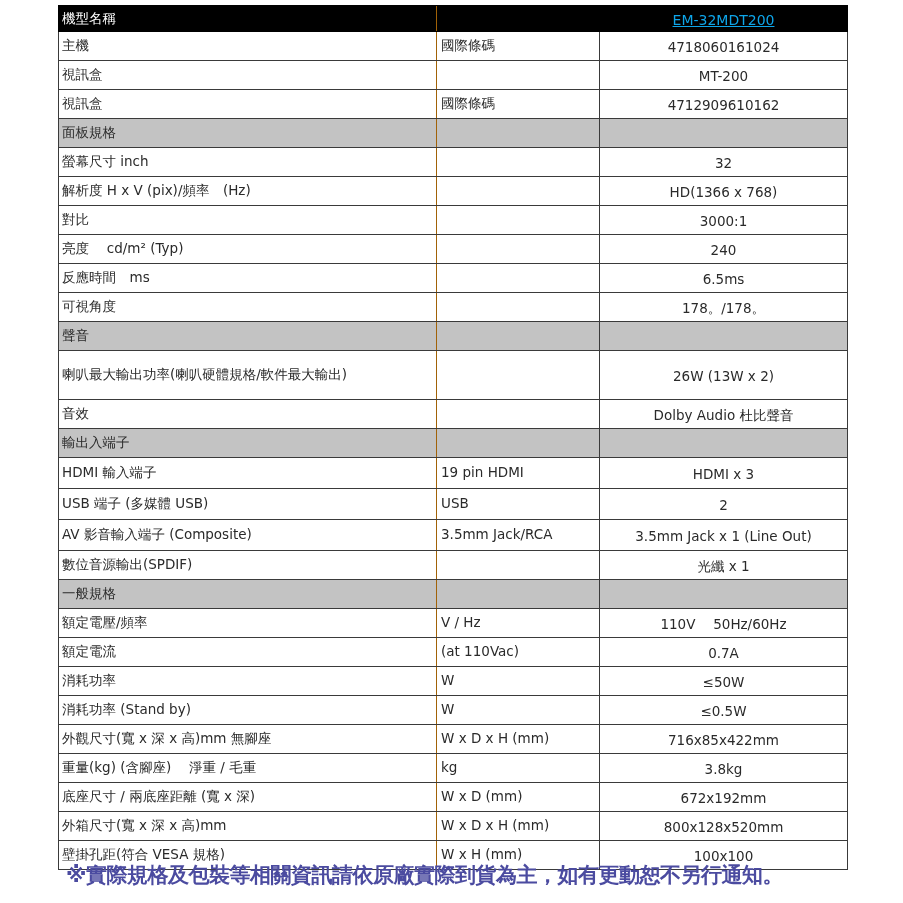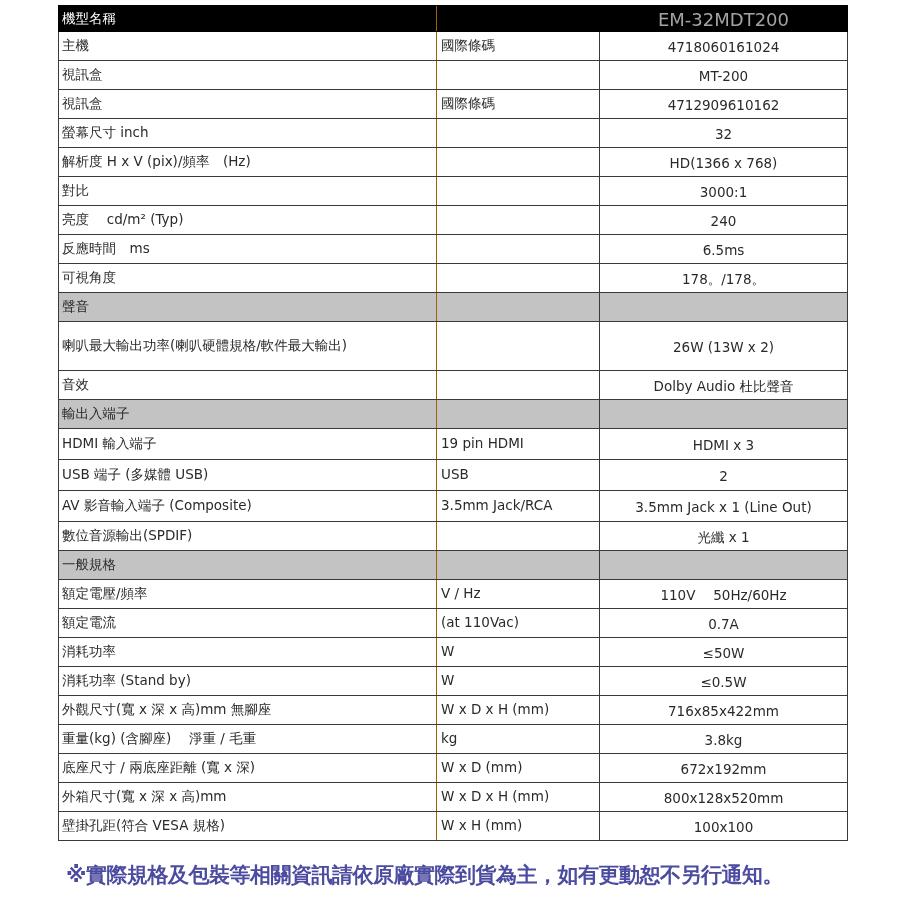--- a/index.html
+++ b/index.html
@@ -6,21 +6,21 @@
     body { width:903px; height:903px; position:relative; overflow:hidden;
            font-family:"DejaVu Sans", "Liberation Sans", sans-serif; color:#2a2a2a; }
     .sheet { position:absolute; left:58px; top:5px; width:784px; }
     table.spec { border-collapse:collapse; width:784px; table-layout:fixed; }
     table.spec td { border:1.5px solid #3a3a3a; padding:0 0 0 3px; font-size:13.5px;
                     white-space:nowrap; overflow:hidden; vertical-align:middle; line-height:1; }
     table.spec td.c1 { width:374px; border-right:none; }
     table.spec td.c2 { width:158px; border-left:1px solid #a16207; padding-left:4px; }
     table.spec td.c3 { width:247px; text-align:center; padding:0; padding-top:3px; }
     tr.head td { background:#000000; color:#ffffff; height:22px; border-color:#000; font-weight:normal; }
-    tr.head td.c3 { color:#a3a3a3; font-weight:normal; font-size:18px; }
+    tr.head td.c3 { color:#0ea5e9; font-weight:normal; font-size:14px;text-decoration:underline; }
     tr.section td { background:#c3c3c3; height:25px; }
     tr.row td { height:25px; background:#fff; }
     tr.row.tall td { height:45px; }
     tr.row.mid td { height:27px; }
     td.indent { padding-left:73px !important; }
     .footnote { position:absolute; left:66px; top:861px; font-size:21px; color:#4b4ba0;
                 font-family:"DejaVu Sans", sans-serif; letter-spacing:-0.5px; font-weight:bold; }
   </style>
 </head>
 <body>
@@ -40,20 +40,25 @@
         </tr>
         <tr class="row">
           <td class="c1">視訊盒</td>
           <td class="c2"></td>
           <td class="c3">MT-200</td>
         </tr>
         <tr class="row">
           <td class="c1">視訊盒</td>
           <td class="c2">國際條碼</td>
           <td class="c3">4712909610162</td>
+        </tr>
+        <tr class="section">
+          <td class="c1">面板規格</td>
+          <td class="c2"></td>
+          <td class="c3"></td>
         </tr>
         <tr class="row">
           <td class="c1">螢幕尺寸 inch</td>
           <td class="c2"></td>
           <td class="c3">32</td>
         </tr>
         <tr class="row">
           <td class="c1">解析度 H x V (pix)/頻率　(Hz)</td>
           <td class="c2"></td>
           <td class="c3">HD(1366 x 768)</td>

